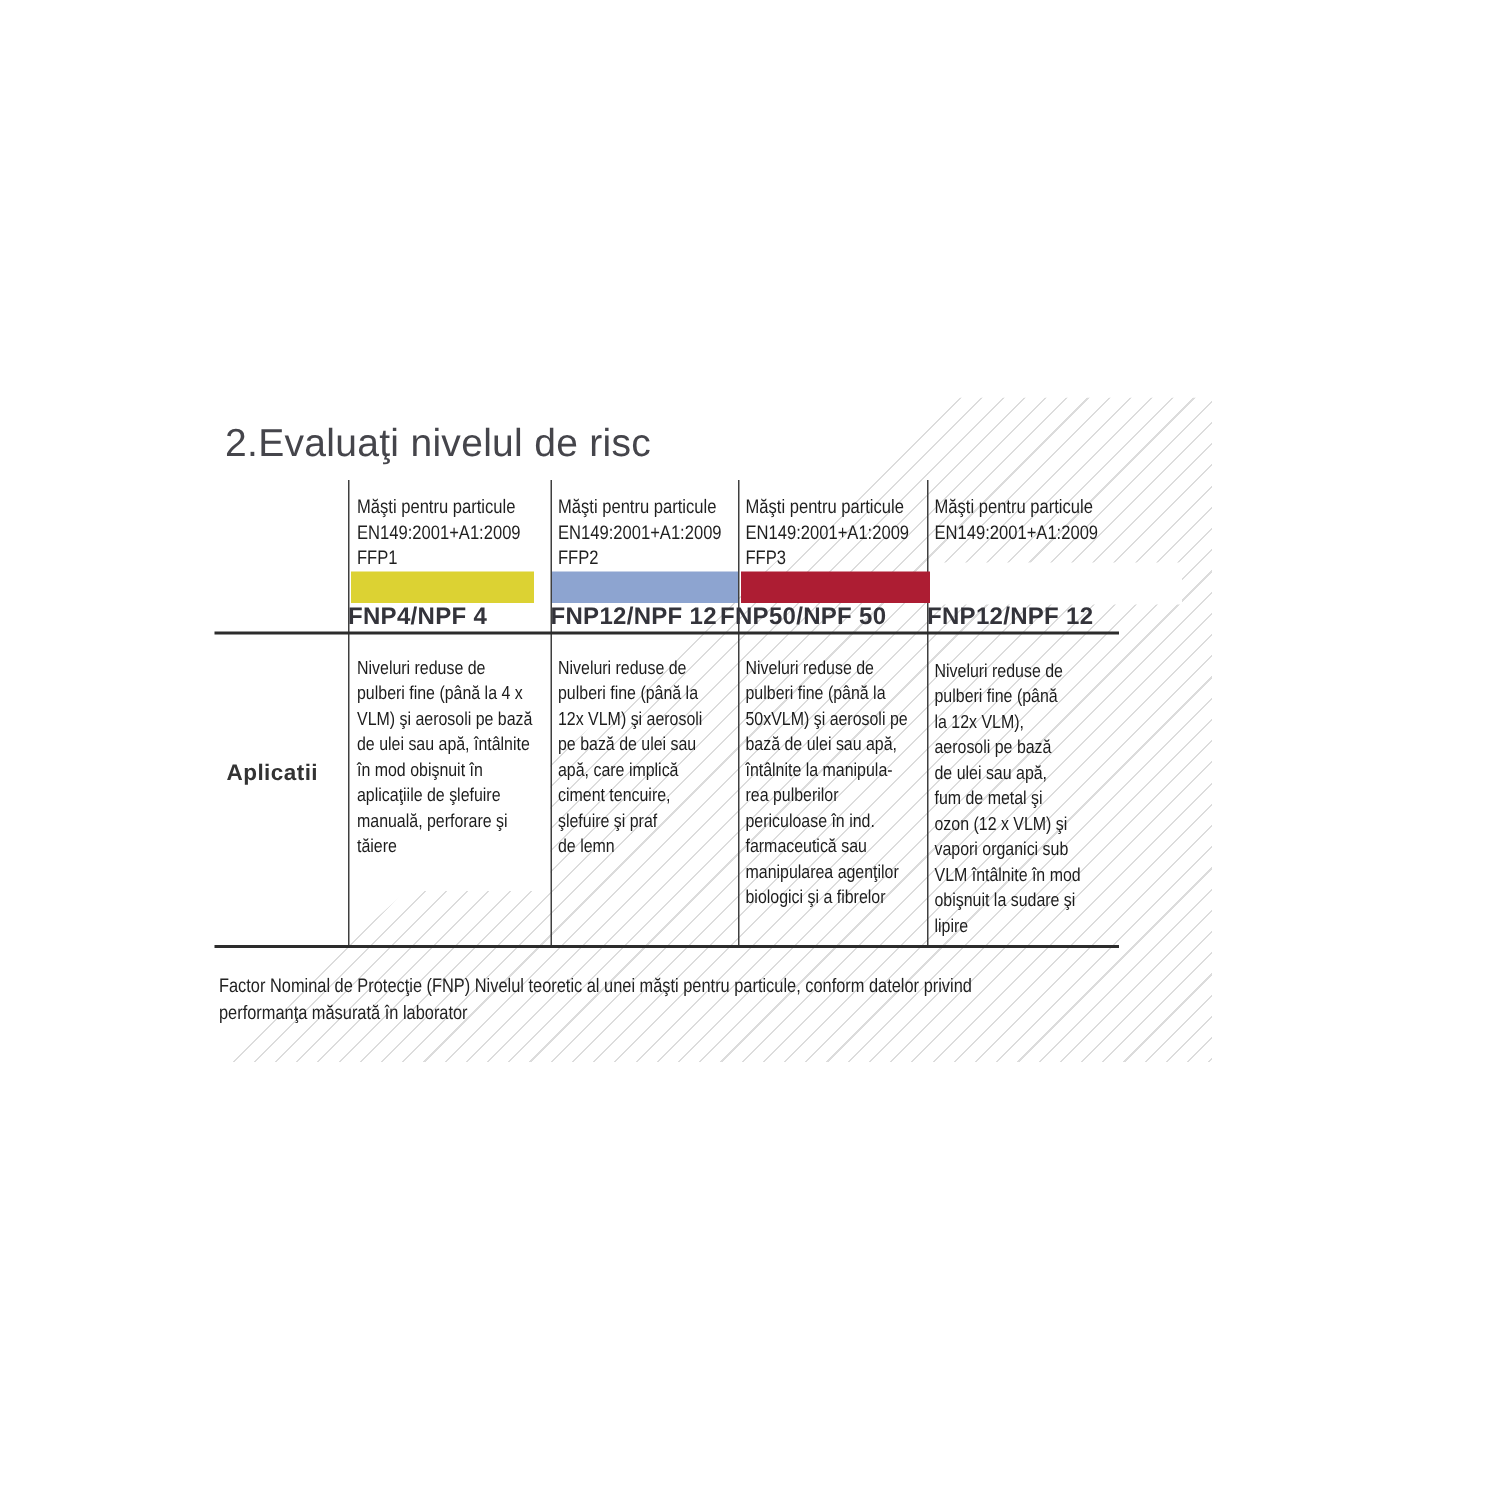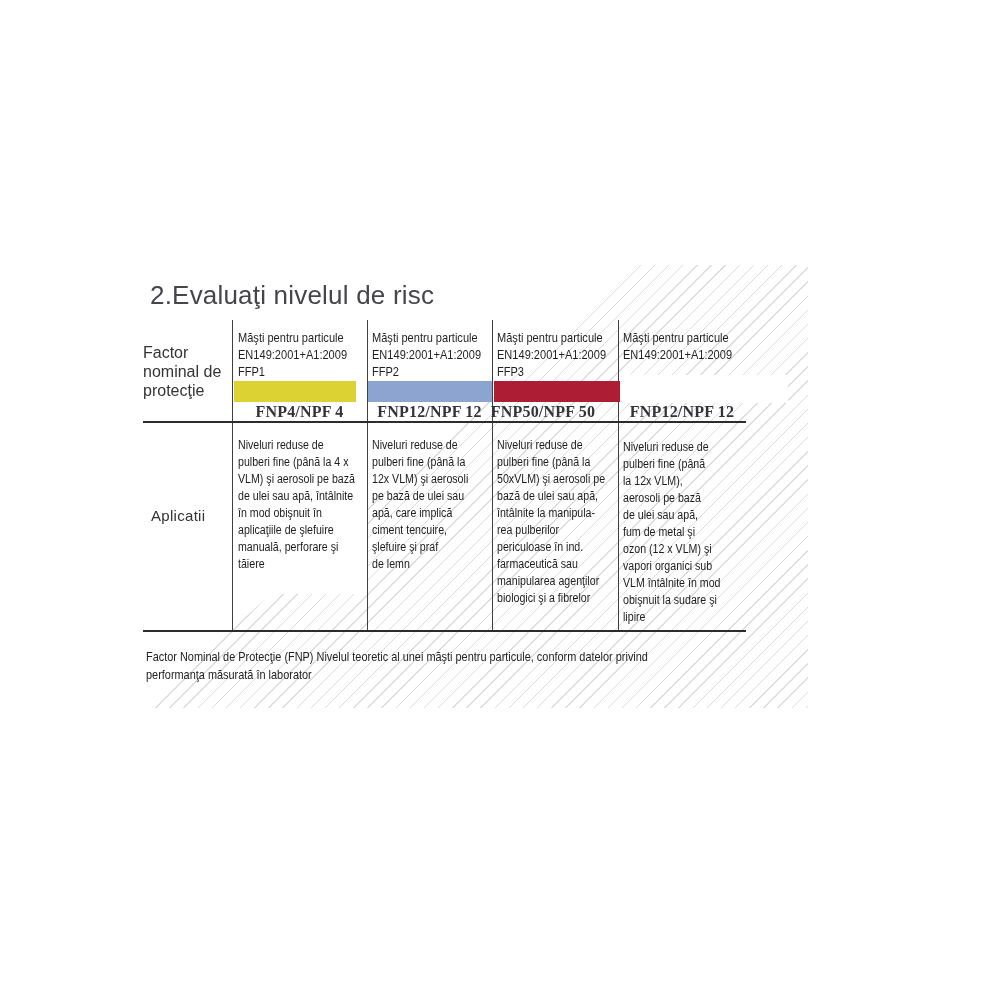--- a/index.html
+++ b/index.html
@@ -30,38 +30,38 @@
   
   .vline{position:absolute;top:320px;height:312px;width:1px;background:#3f3f3f;}
   #v1{left:232px;} #v2{left:367px;} #v3{left:492px;} #v4{left:618px;}
   .hline{position:absolute;left:143px;width:603px;height:2px;background:#2c2c2c;}
   #h1{top:421px;} #h2{top:630px;}
 
   .rowlabel{
     position:absolute;color:#333333;white-space:pre-line;
   }
   #lbl-fnp{left:143px;top:343px;font-size:16px;line-height:19px;}
-  #lbl-app{left:151px;top:507px;font-size:15px;font-weight:400;letter-spacing:0.3px;}
+  #lbl-app{left:151px;top:507px;font-size:15px;font-weight:700;letter-spacing:0.3px;}
 
   .hdr{
     position:absolute;top:329px;width:160px;
     font-size:13px;line-height:17px;color:#1f1f1f;
     white-space:pre-line;transform:scaleX(0.85);transform-origin:0 0;
   }
   #hdr1{left:238px;} #hdr2{left:372px;} #hdr3{left:497px;} #hdr4{left:623px;}
 
   .bar{position:absolute;top:381px;height:21px;}
   #bar1{left:234px;width:122px;}
   #bar2{left:368px;width:124px;}
   #bar3{left:494px;width:126px;}
 
   .npf{
     position:absolute;top:403px;height:18px;
     font-size:16px;font-weight:bold;color:#33333a;letter-spacing:0.2px;
-    text-align:center;white-space:nowrap;font-family:Liberation Serif, serif;
+    text-align:left;white-space:nowrap;
   }
   #npf1{left:232px;width:135px;}
   #npf2{left:367px;width:125px;}
   #npf3{left:480px;width:126px;}
   #npf4{left:618px;width:128px;}
 
   .cell{
     position:absolute;top:437px;width:156px;
     font-size:12.5px;line-height:17px;color:#1c1c1c;
     white-space:pre-line;transform:scaleX(0.85);transform-origin:0 0;
@@ -85,23 +85,20 @@
 
   <div class="title">2.Evaluaţi nivelul de risc</div>
 
   <div class="vline" id="v1"></div>
   <div class="vline" id="v2"></div>
   <div class="vline" id="v3"></div>
   <div class="vline" id="v4"></div>
   <div class="hline" id="h1"></div>
   <div class="hline" id="h2"></div>
 
-  <div class="rowlabel" id="lbl-fnp">Factor
-nominal de
-protecţie</div>
   <div class="rowlabel" id="lbl-app">Aplicatii</div>
 
   <div class="hdr" id="hdr1">Măşti pentru particule
 EN149:2001+A1:2009
 FFP1</div>
   <div class="hdr" id="hdr2">Măşti pentru particule
 EN149:2001+A1:2009
 FFP2</div>
   <div class="hdr" id="hdr3">Măşti pentru particule
 EN149:2001+A1:2009

